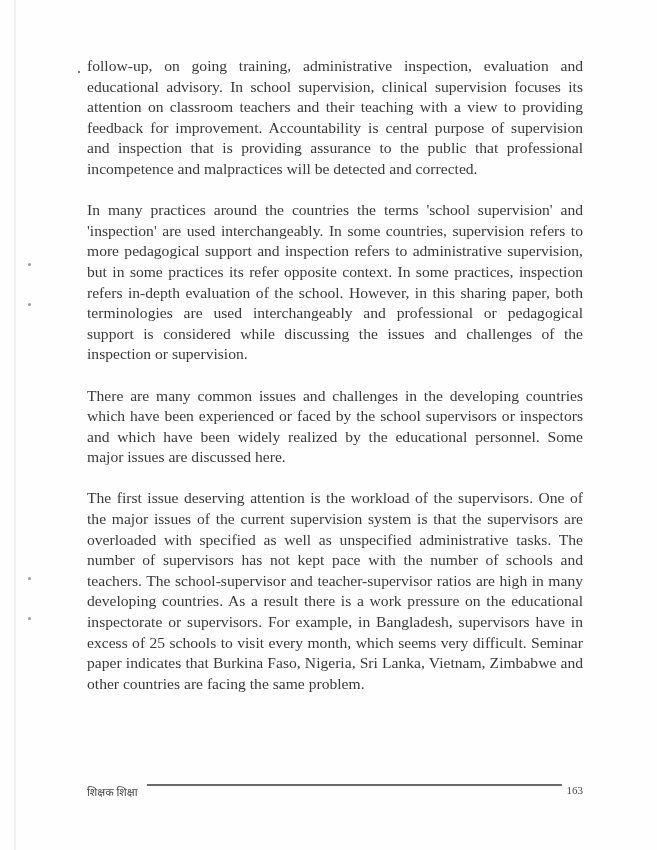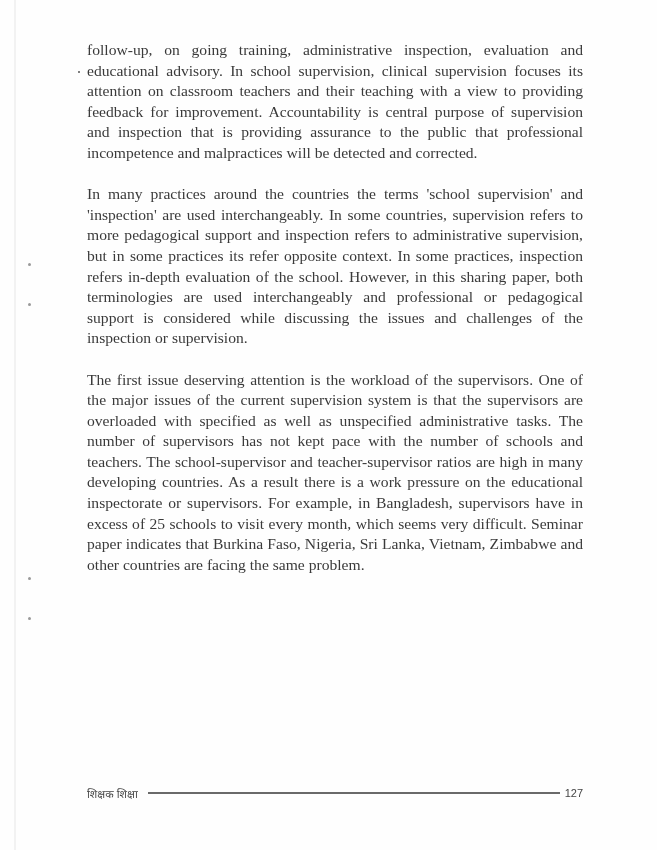--- a/index.html
+++ b/index.html
@@ -35,21 +35,21 @@
     }
     .stray-dot {
       position: absolute;
       width: 2px; height: 2px;
       border-radius: 50%;
       background: #555;
     }
     .content {
       position: absolute;
       left: 87px;
-      top: 40px;
+      top: 56px;
       width: 496px;
       font-size: 15.6px;
       line-height: 20.6px;
     }
     .para {
       margin: 0 0 20.6px 0;
       text-align: justify;
       text-align-last: left;
       hyphens: none;
     }
@@ -63,22 +63,21 @@
     .para.after-heading {
       margin-top: 0;
     }
     .footer {
       position: absolute;
       left: 87px;
       top: 784px;
       width: 496px;
       height: 18px;
       display: flex;
-      align-items: center;
-      font-family: Liberation Sans, sans-serif;
+      font-family: Liberation Serif, serif;
       color: #444;
     }
     .footer-label {
       font-size: 11px;
       white-space: nowrap;
       margin-right: 10px;
     }
     .footer-rule {
       flex: 1;
       height: 1.5px;
@@ -99,21 +98,22 @@
   <div class="stray-dot" style="left:78px; top:71px;"></div>
   <div class="margin-dot" style="left:28px; top:263px;"></div>
   <div class="margin-dot" style="left:28px; top:303px;"></div>
   <div class="margin-dot" style="left:28px; top:577px;"></div>
   <div class="margin-dot" style="left:28px; top:617px;"></div>
 
   <div class="content">
     <p class="para">follow-up, on going training, administrative inspection, evaluation and educational advisory. In school supervision, clinical supervision focuses its attention on classroom teachers and their teaching with a view to providing feedback for improvement. Accountability is central purpose of supervision and inspection that is providing assurance to the public that professional incompetence and malpractices will be detected and corrected.</p>
     <p class="para">In many practices around the countries the terms 'school supervision' and 'inspection' are used interchangeably. In some countries, supervision refers to more pedagogical support and inspection refers to administrative supervision, but in some practices its refer opposite context. In some practices, inspection refers in-depth evaluation of the school. However, in this sharing paper, both terminologies are used interchangeably and professional or pedagogical support is considered while discussing the issues and challenges of the inspection or supervision.</p>
 
+    <p class="para after-heading">There are many common issues and challenges in the developing countries which have been experienced or faced by the school supervisors or inspectors and which have been widely realized by the educational personnel. Some major issues are discussed here.</p>
     <p class="para">The first issue deserving attention is the workload of the supervisors. One of the major issues of the current supervision system is that the supervisors are overloaded with specified as well as unspecified administrative tasks. The number of supervisors has not kept pace with the number of schools and teachers. The school-supervisor and teacher-supervisor ratios are high in many developing countries. As a result there is a work pressure on the educational inspectorate or supervisors. For example, in Bangladesh, supervisors have in excess of 25 schools to visit every month, which seems very difficult. Seminar paper indicates that Burkina Faso, Nigeria, Sri Lanka, Vietnam, Zimbabwe and other countries are facing the same problem.</p>
   </div>
 
   <div class="footer">
     <span class="footer-label">शिक्षक शिक्षा</span>
     <span class="footer-rule"></span>
-    <span class="footer-page">127</span>
+    <span class="footer-page">163</span>
   </div>
 </div>
 
 </body></html>

